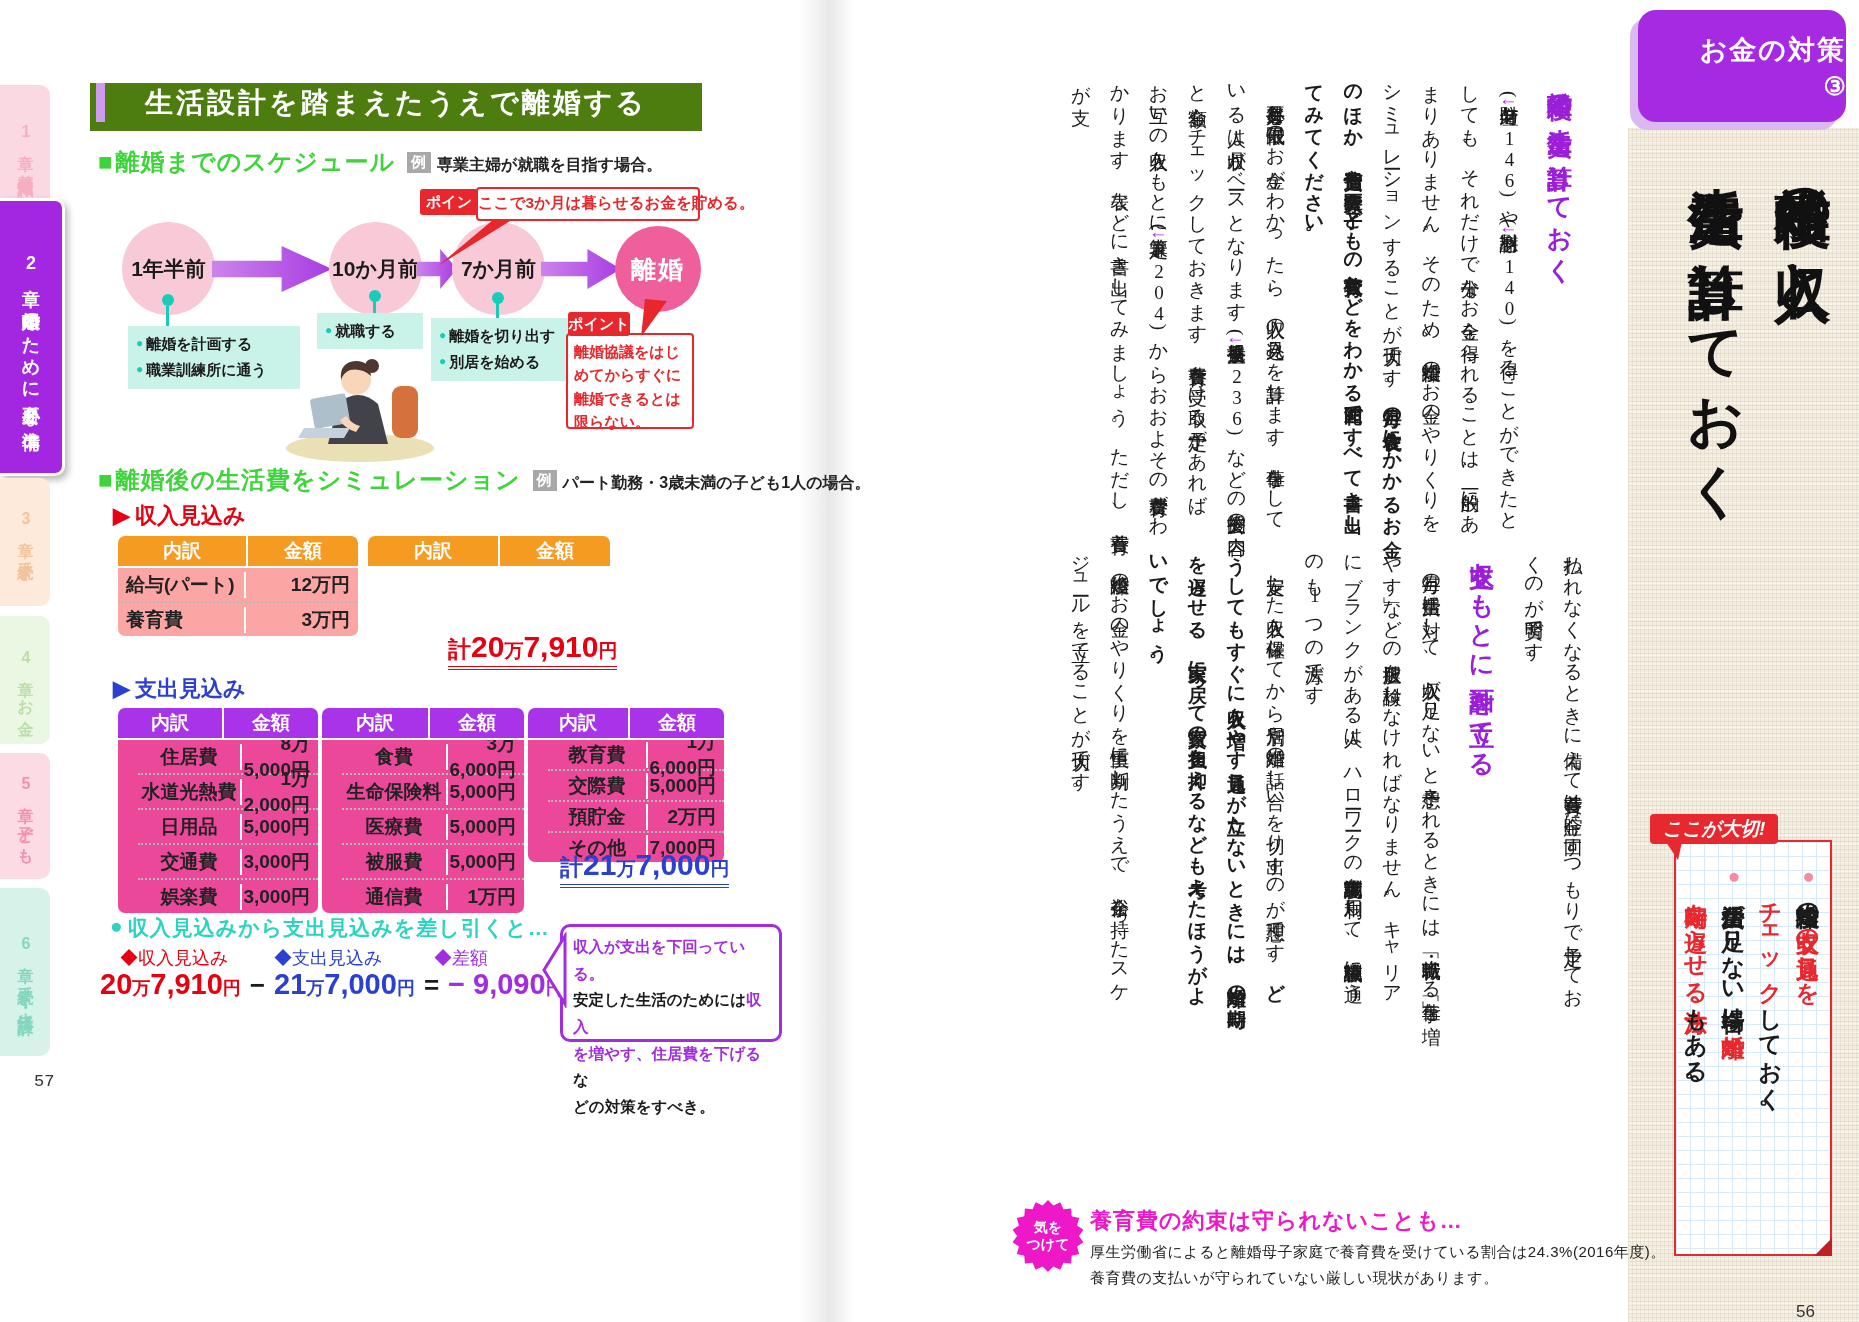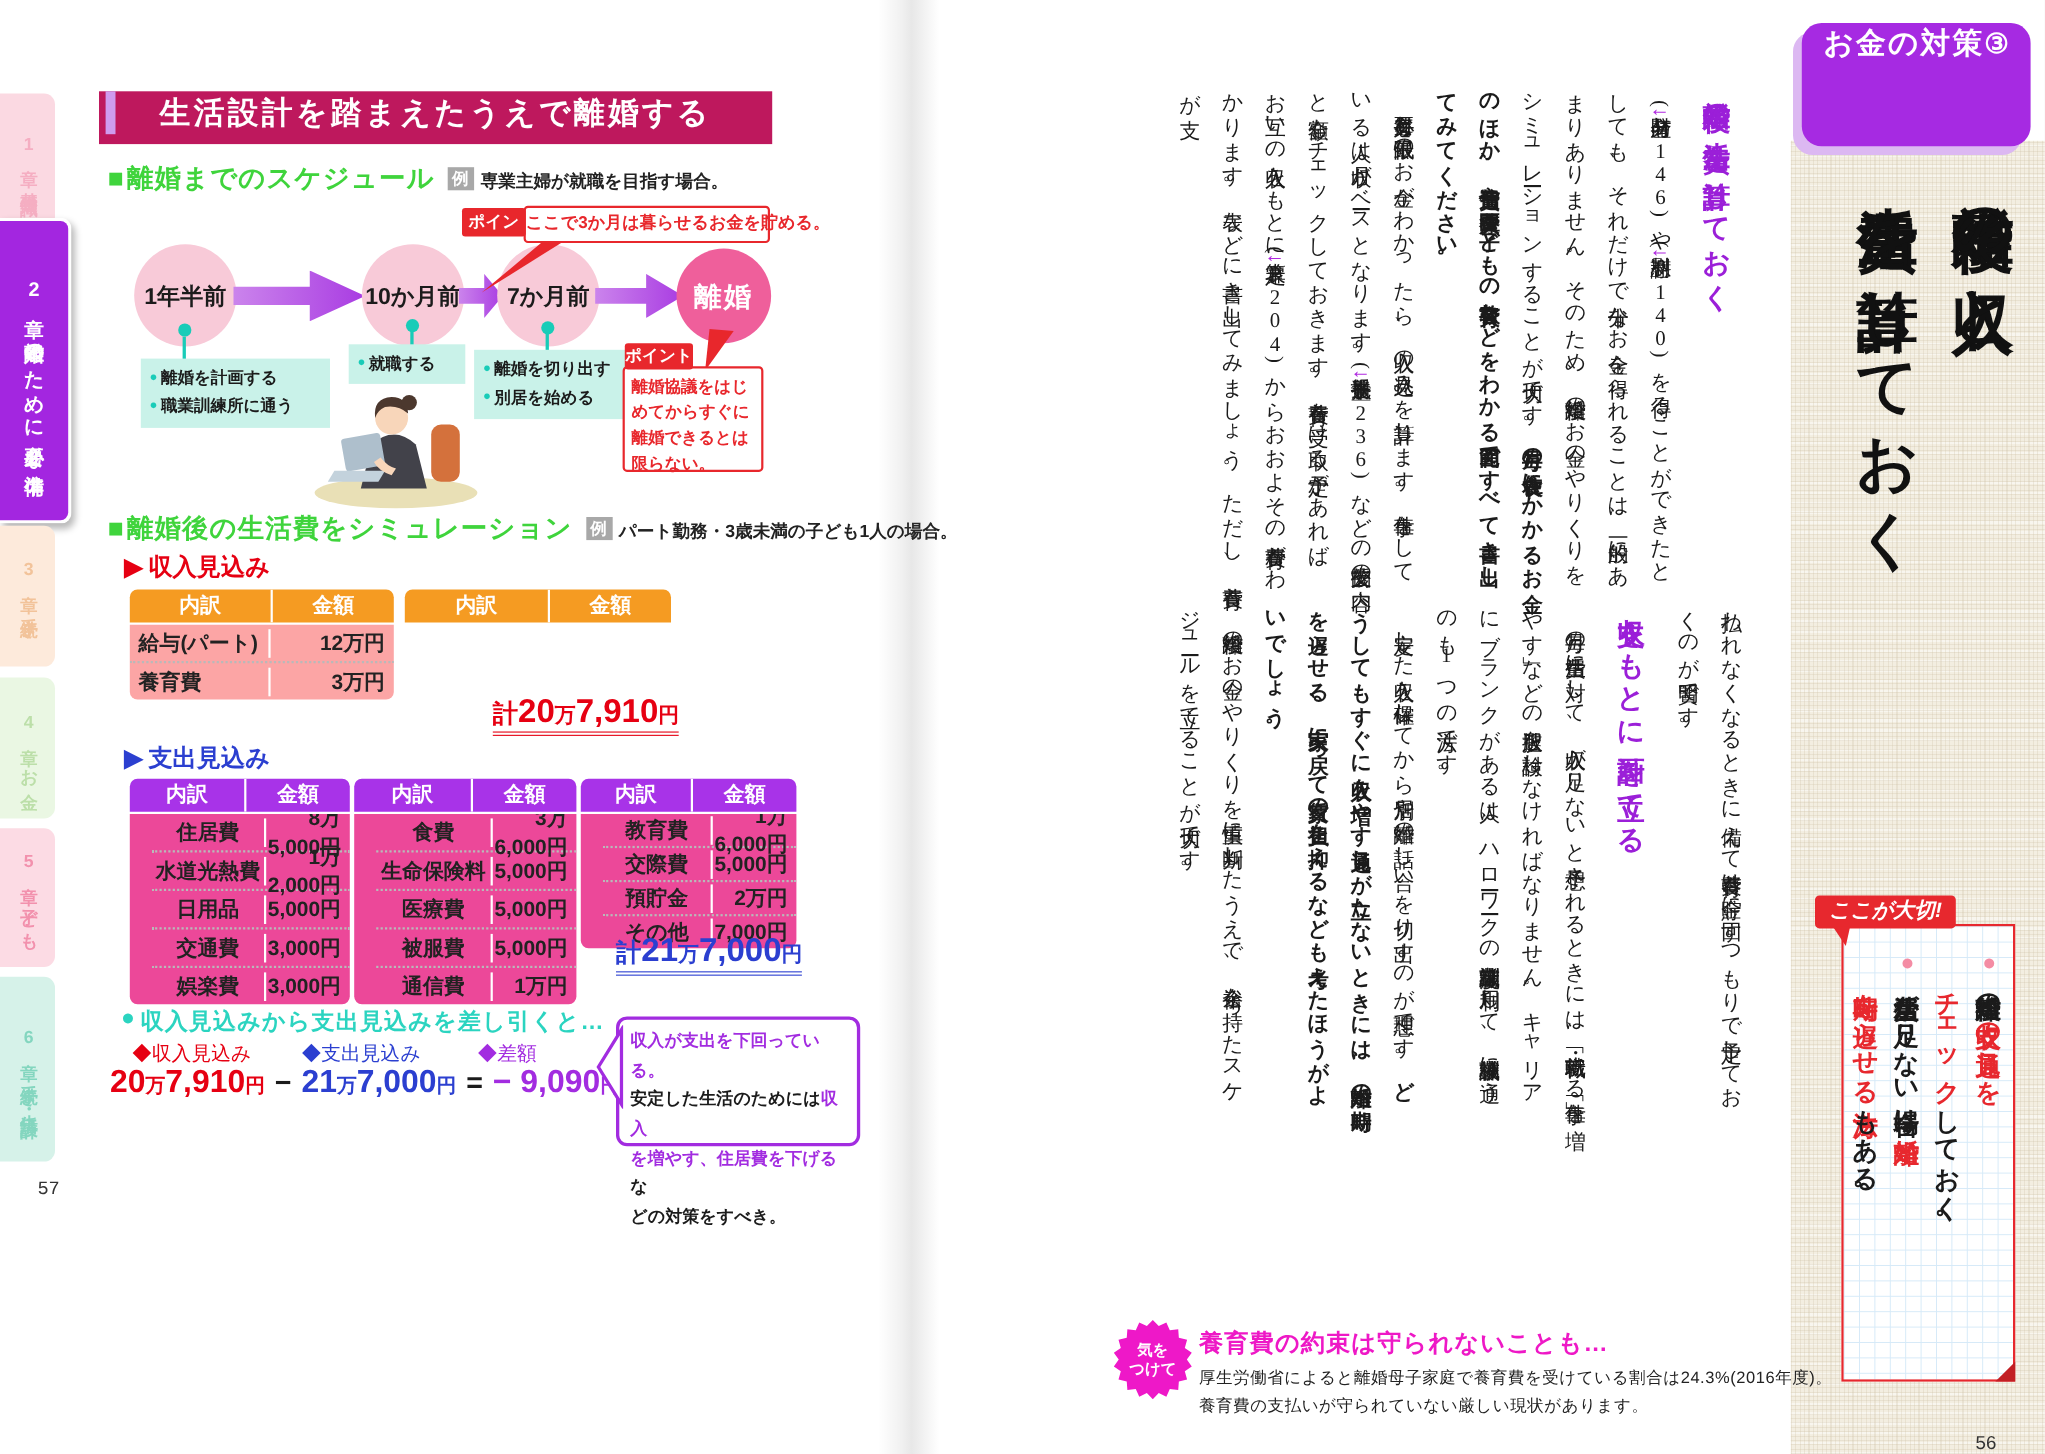--- a/index.html
+++ b/index.html
@@ -13,21 +13,21 @@
        font-weight:700;font-size:16px;letter-spacing:2px;border-radius:0 10px 10px 0;width:50px;}
   .t1{background:#fbd9e2;color:#f5aec2;}
   .t2{background:#a326e0;color:#fff;width:62px;font-size:18px;
       box-shadow:3px 4px 7px rgba(0,0,0,.28);border:3px solid #fff;border-left:none;}
   .t3{background:#fdeadb;color:#f2c39a;}
   .t4{background:#eaf7e3;color:#bcdfa9;}
   .t5{background:#fcdbe4;color:#f291ad;}
   .t6{background:#d6f2e9;color:#84d6bf;}
 
   
-  .hdr{position:absolute;left:90px;top:83px;width:612px;height:48px;background:#be185d;}
+  .hdr{position:absolute;left:90px;top:83px;width:612px;height:48px;background:#4d7c0f;}
   .hdr .stripe{position:absolute;left:6px;top:0;width:9px;height:39px;background:#cf9bef;}
   .hdr .t{display:block;text-align:center;color:#fff;font-weight:800;font-size:28px;line-height:39px;letter-spacing:3px;}
 
   .sec-h{position:absolute;display:flex;align-items:baseline;font-weight:800;font-size:24px;color:#3fd43c;letter-spacing:1px;}
   .sec-h .mk{margin-right:2px;}
   .badge-ex{background:#a8a8a8;color:#fff;font-size:15px;font-weight:700;padding:1px 4px;margin:0 6px 0 12px;align-self:center;}
   .sec-cap{color:#222;font-size:16px;font-weight:700;letter-spacing:0;}
 
   
   .circ{position:absolute;border-radius:50%;background:#f8cad8;display:flex;align-items:center;justify-content:center;
@@ -73,21 +73,21 @@
            padding:7px 10px;font-weight:700;font-size:15.5px;line-height:1.72;color:#1b1b1b;}
   .callout .pu{color:#a22ce0;}
 
   
   .linen{position:absolute;background-color:#f3eee1;
      background-image:
        repeating-linear-gradient(0deg, rgba(205,192,165,.28) 0 1px, transparent 1px 4px),
        repeating-linear-gradient(90deg, rgba(205,192,165,.28) 0 1px, transparent 1px 4px),
        repeating-linear-gradient(0deg, rgba(255,255,255,.45) 0 2px, transparent 2px 9px);}
   .money-badge{position:absolute;background:#a62ae2;border-radius:18px;box-shadow:-8px 8px 0 0 #dcb8f2;
-       display:flex;flex-direction:row;align-items:flex-start;justify-content:center;color:#fff;font-weight:800;margin-top:11px;}
+       display:flex;flex-direction:column;align-items:flex-end;justify-content:center;color:#fff;font-weight:800;}
   .money-badge .l1{font-size:27px;letter-spacing:2px;} .money-badge .l2{font-size:25px;margin-top:4px;}
   .main-title{position:absolute;writing-mode:vertical-rl;text-orientation:upright;
        font-weight:900;font-size:56px;line-height:1.55;letter-spacing:3px;color:#111;font-family:"Liberation Sans",sans-serif;}
 
   .band{position:absolute;writing-mode:vertical-rl;font-family:"Liberation Serif",serif;
         font-size:19px;line-height:2.05;color:#1b1b1b;}
   .band p{margin:0;text-indent:1em;}
   .band p.noind{text-indent:0;}
   .band h3{margin:0 12px;font-family:"Liberation Sans",sans-serif;font-weight:800;font-size:25px;
            color:#9b1fd8;letter-spacing:2px;line-height:1.6;}

